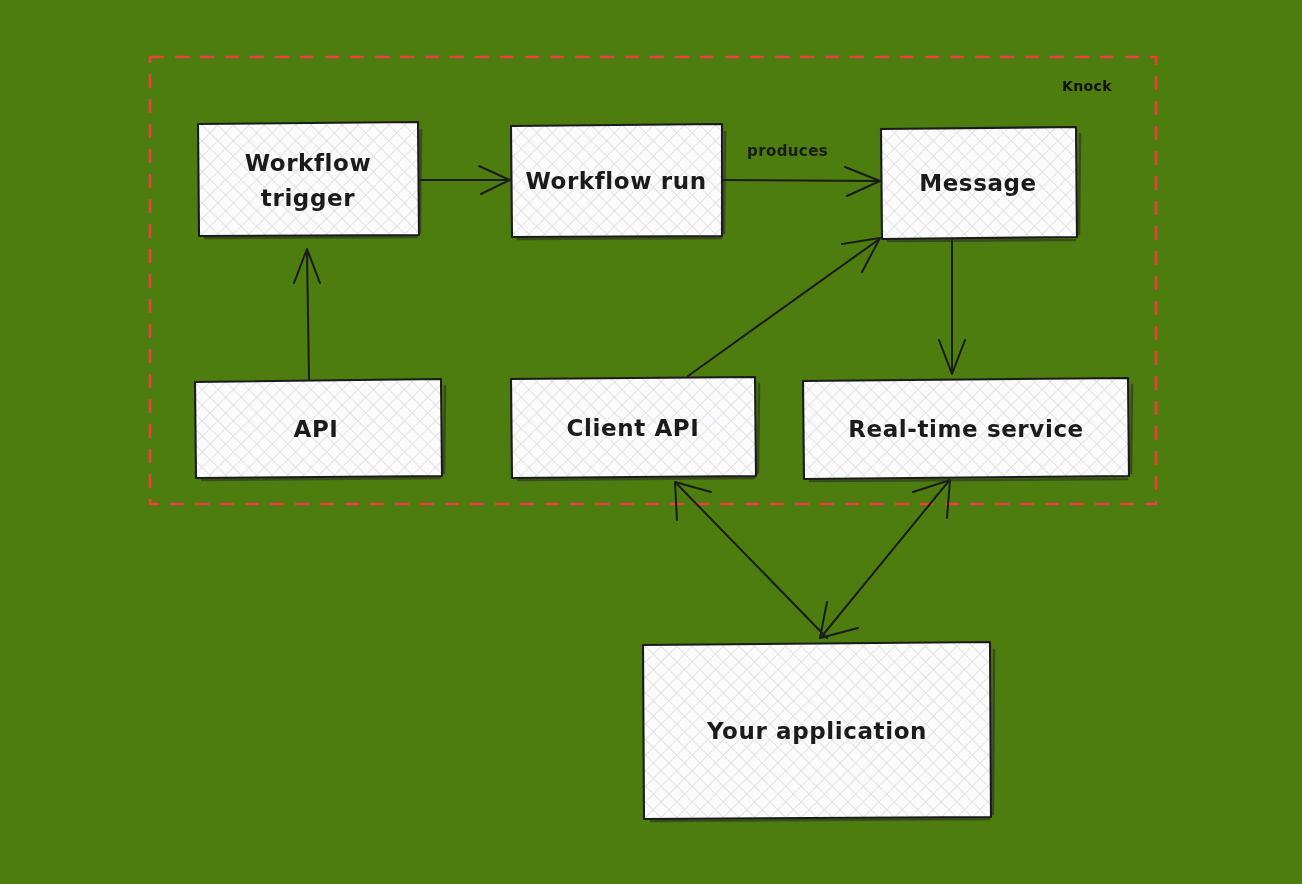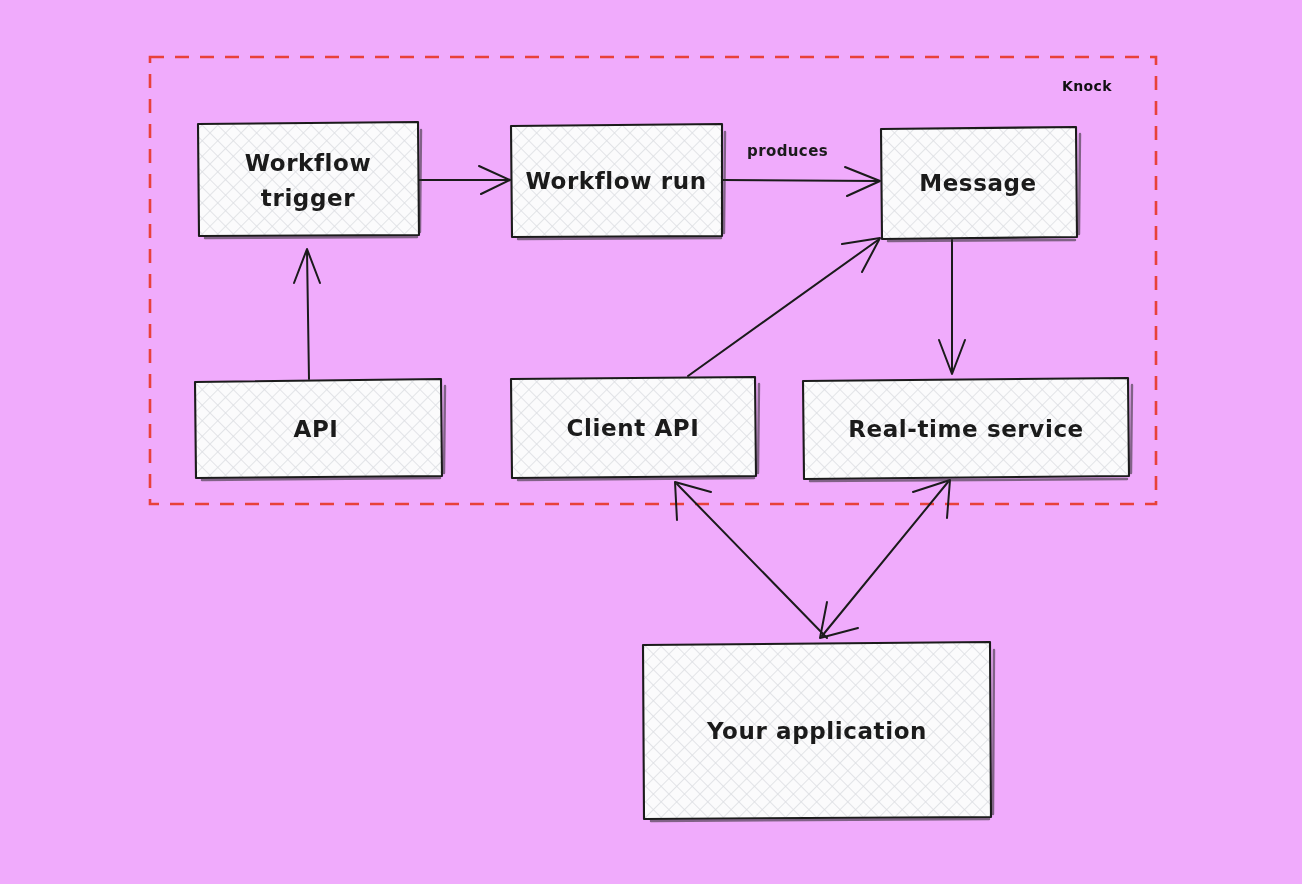--- a/index.html
+++ b/index.html
@@ -8,21 +8,21 @@
     padding: 0;
     background: #ffffff;
   }
   body {
     font-family: "DejaVu Sans", sans-serif;
   }
   #canvas {
     position: relative;
     width: 1302px;
     height: 884px;
-    background: #f0abfc;
+    background: #4d7c0f;
     overflow: hidden;
   }
   #diagram-svg {
     position: absolute;
     left: 0;
     top: 0;
     width: 1302px;
     height: 884px;
   }
   .box-label {

